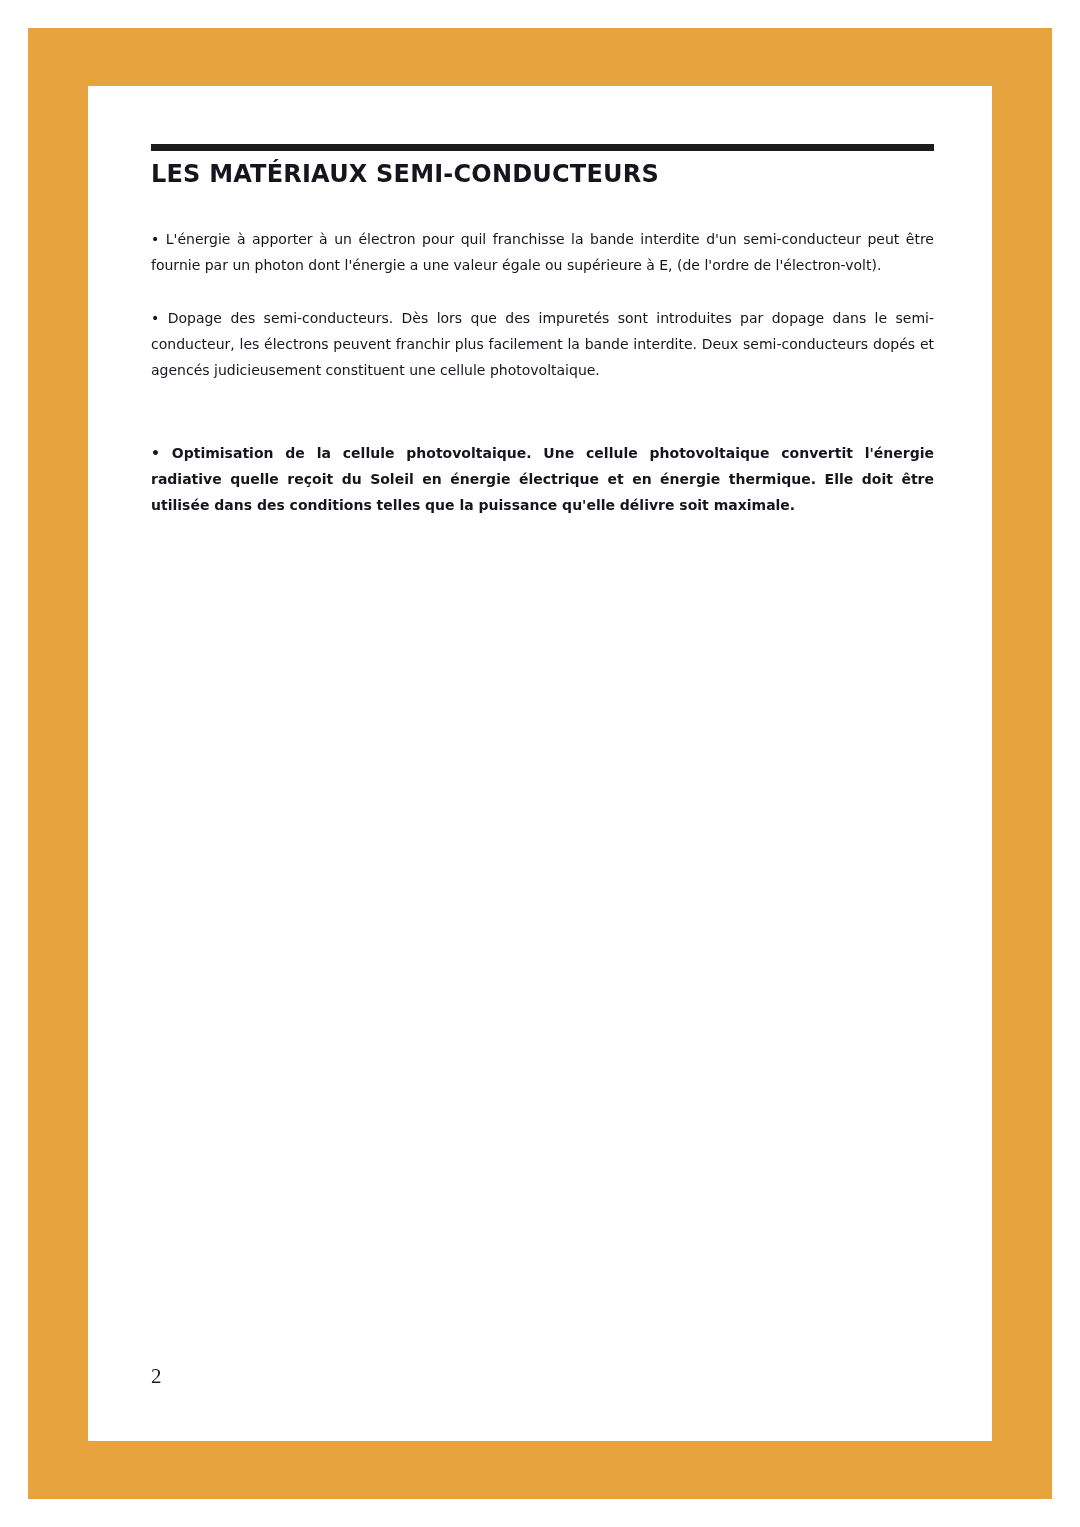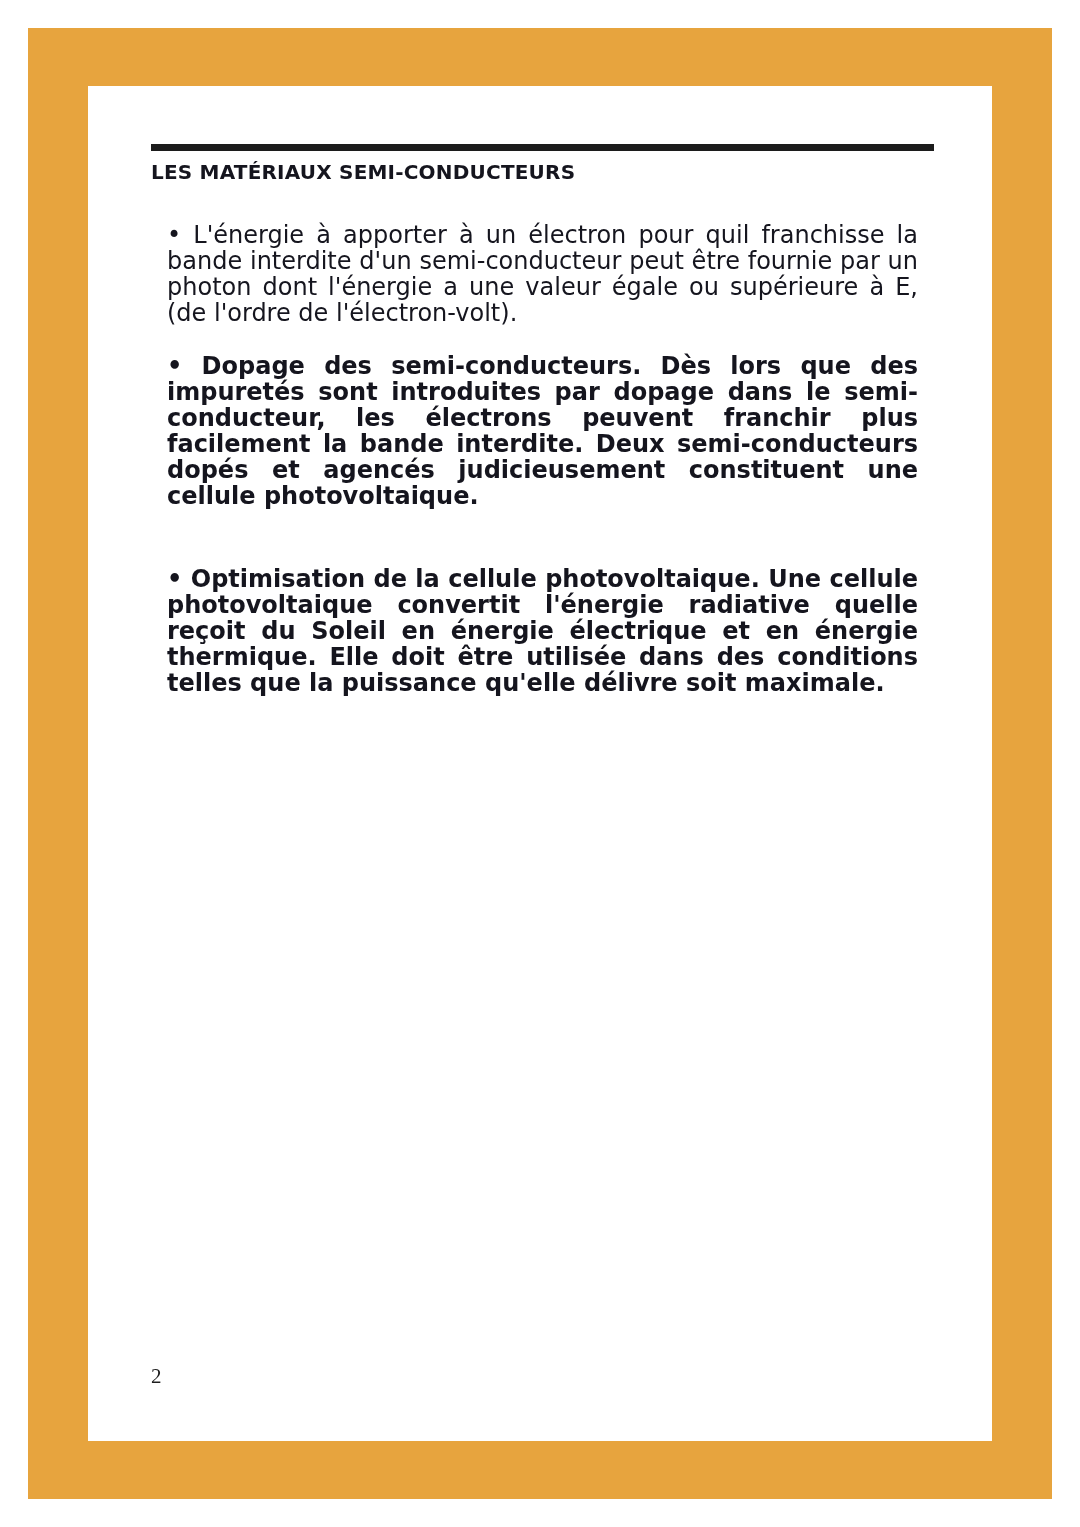--- a/index.html
+++ b/index.html
@@ -29,35 +29,35 @@
     position:absolute;
     left:63px;right:58px;top:58px;
     color:var(--text);
   }
   .heading-rule{
     height:7px;
     background:var(--rule);
     margin:0 0 9px 0;
   }
   .page-title{
-    font-size:20px;
+    font-size:24px;
     font-weight:bold;
     color:var(--text);
     letter-spacing:0.2px;
     margin:0;
   }
   .para{
-    font-size:24px;
+    font-size:14px;
     line-height:26px;
     text-align:justify;
     color:var(--text);
-    margin:16px;
+    margin:0;
   }
   .para-1{margin-top:38px;}
-  .para-2{margin-top:27px;font-weight:bold;}
+  .para-2{margin-top:27px;}
   .para-3{margin-top:57px;font-weight:bold;}
   .page-number{
     position:absolute;
     left:63px;
     bottom:52px;
     font-family:"Liberation Serif","DejaVu Serif",serif;
     font-size:21px;
     color:#1d1d1d;
   }
 </style>

